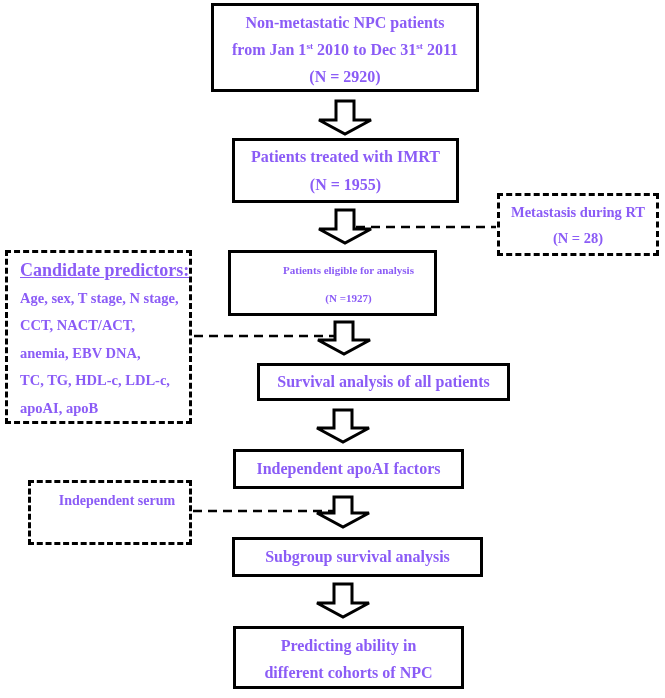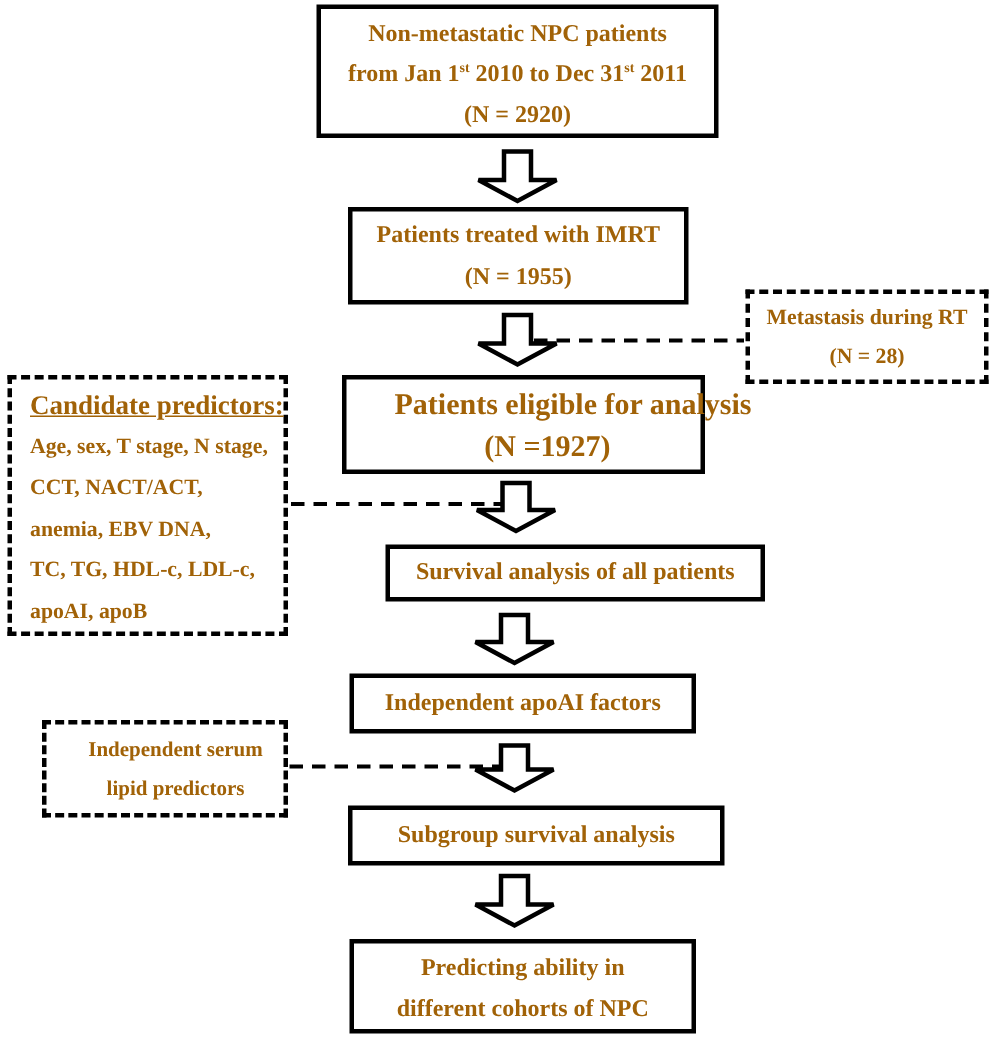--- a/index.html
+++ b/index.html
@@ -6,21 +6,21 @@
     margin: 0;
     padding: 0;
     background: #ffffff;
   }
   .canvas {
     position: relative;
     width: 665px;
     height: 698px;
     background: #ffffff;
     font-family: "Liberation Serif", "DejaVu Serif", serif;
-    color: #a16207;
+    color: #8b5cf6;
     overflow: hidden;
   }
   .layer {
     position: absolute;
     left: 0;
     top: 0;
     width: 665px;
     height: 698px;
   }
   .box {
@@ -35,21 +35,21 @@
   .ln { white-space: nowrap; }
   sup.st {
     font-size: 0.58em;
     vertical-align: super;
     line-height: 0;
   }
 
   
   .b1 { left: 211px; top: 3px;  width: 268px; height: 89px; font-size: 16px; line-height: 27px; padding-top: 3px; }
   .b2 { left: 232px; top: 138px; width: 227px; height: 65px; font-size: 16px; line-height: 28px; padding-top: 2px; }
-  .b3 { left: 228px; top: 250px; width: 242px; height: 66px; font-size: 20px; line-height: 28px; padding-top: 3px; padding-left: 32px; }
+  .b3 { left: 228px; top: 250px; width: 209px; height: 66px; font-size: 11px; line-height: 28px; padding-top: 3px; padding-left: 32px; }
   .b4 { left: 221px; top: 363px; width: 253px; height: 38px; font-size: 16px; line-height: 31px; margin-left: 36px; }
   .b5 { left: 233px; top: 449px; width: 231px; height: 40px; font-size: 16px; line-height: 33px; }
   .b6 { left: 232px; top: 537px; width: 251px; height: 40px; font-size: 16px; line-height: 33px; }
   .b7 { left: 233px; top: 626px; width: 231px; height: 63px; font-size: 16px; line-height: 27px; padding-top: 3px; }
 
   
   .meta { left: 497px; top: 193px; width: 162px; height: 63px; font-size: 14.5px; line-height: 26px; padding-top: 3px; }
   .cand { left: 5px;  top: 250px; width: 187px; height: 174px; font-size: 14.5px; line-height: 27.5px;
           text-align: left; padding: 4px 0 0 12px; }
   .cand .heading { font-size: 18px; text-decoration: underline; }
@@ -110,21 +110,20 @@
   <div class="box solid b4">
     <div class="ln">Survival analysis of all patients</div>
   </div>
 
   <div class="box solid b5">
     <div class="ln">Independent apoAI factors</div>
   </div>
 
   <div class="box dashed lipid">
     <div class="ln">Independent serum</div>
-    <div class="ln">lipid predictors</div>
   </div>
 
   <div class="box solid b6">
     <div class="ln">Subgroup survival analysis</div>
   </div>
 
   <div class="box solid b7">
     <div class="ln">Predicting ability in</div>
     <div class="ln">different cohorts of NPC</div>
   </div>

